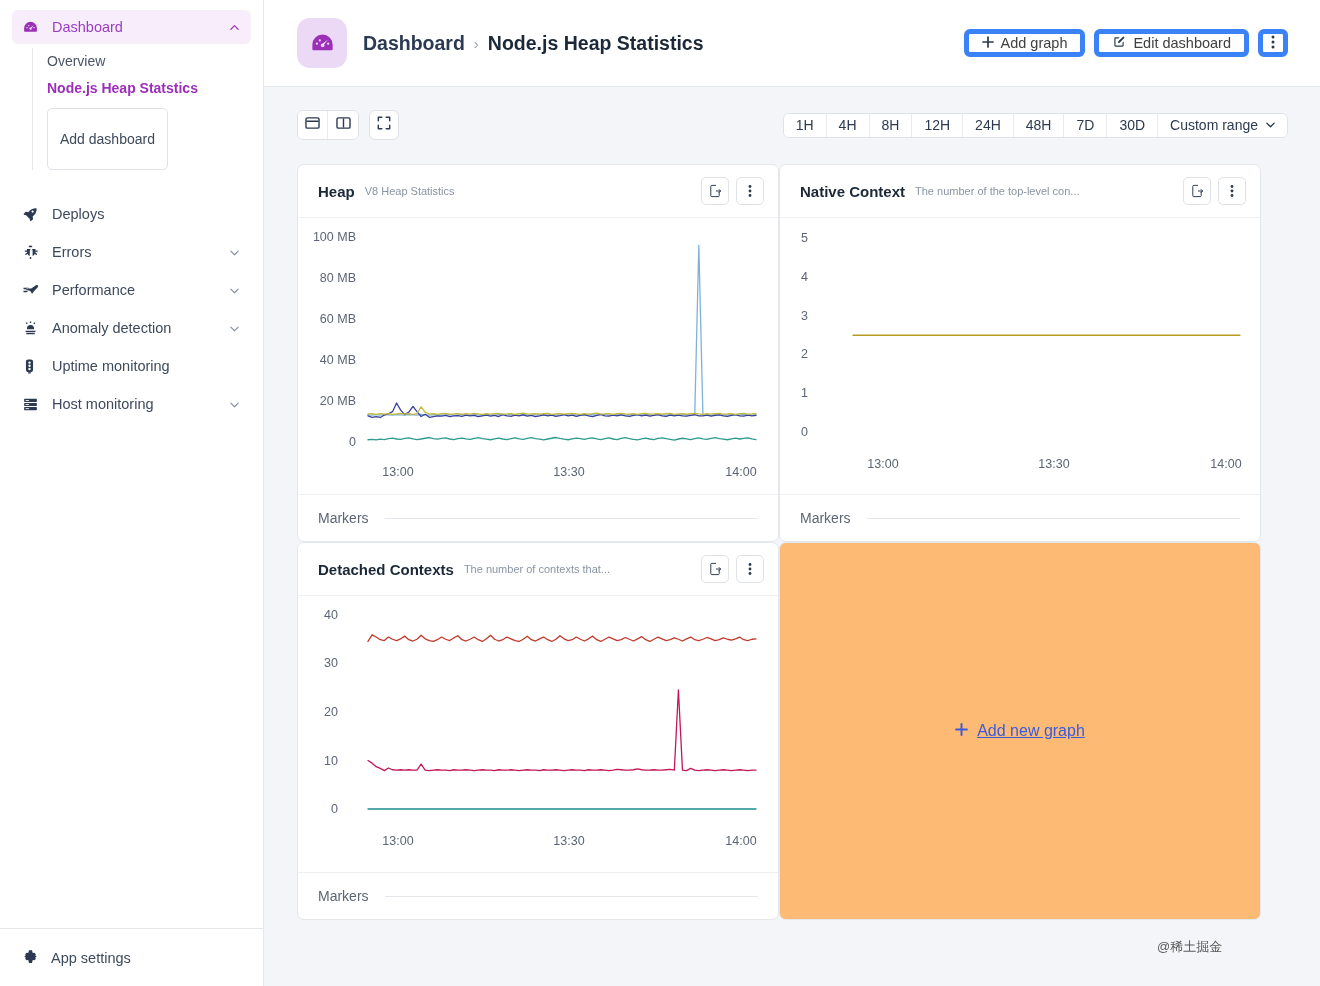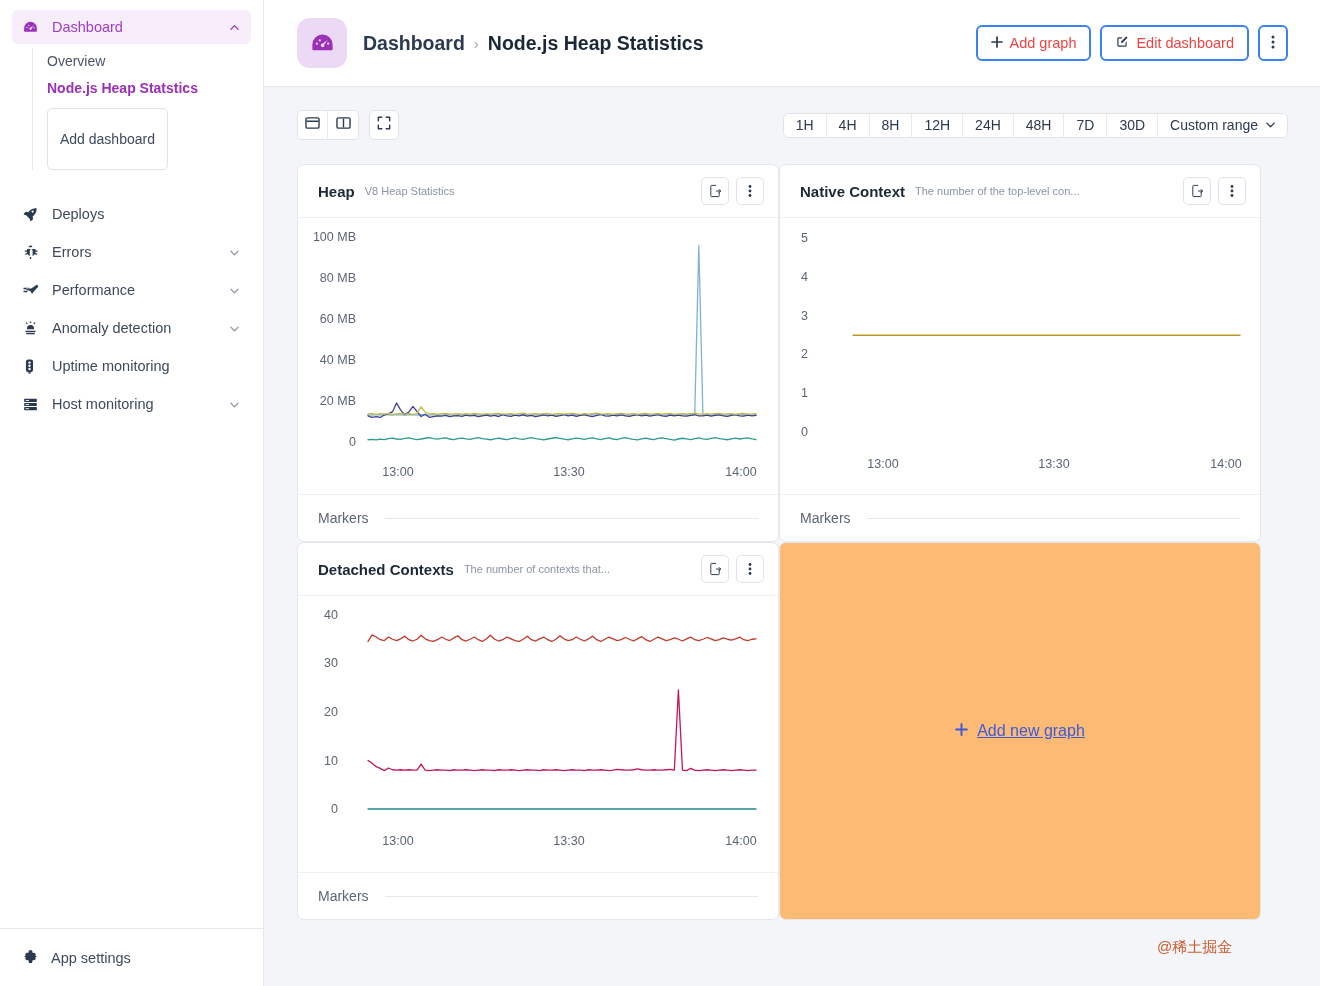--- a/index.html
+++ b/index.html
@@ -64,22 +64,22 @@
     background: #ecd9f5; display: flex; align-items: center; justify-content: center;
     flex: 0 0 50px;
   }
   .crumbs { display: flex; align-items: center; gap: 9px; font-size: 19.5px; flex: 1 1 auto; }
   .crumb-a { color: #2b3a50; font-weight: 700; cursor: pointer; }
   .crumb-sep { color: #9aa4b2; font-size: 15px; }
   .crumb-b { color: #1b2838; font-weight: 700; }
   .top-actions { display: flex; align-items: center; gap: 9px; }
   .btn {
     display: flex; align-items: center; gap: 7px;
-    background: #fff; border: 2px solid #3b82f6; border-radius: 6px;
-    height: 36px; padding: 0 13px; font-size: 14.5px; color: #ef4444;
+    background: #fff; border: 5px solid #3b82f6; border-radius: 6px;
+    height: 28px; padding: 0 13px; font-size: 14.5px; color: #404040;
     cursor: pointer; white-space: nowrap;
     font-family: "Liberation Sans", sans-serif;
   }
   .btn-icon-only { width: 30px; padding: 0; justify-content: center; }
 
   
   .content { flex: 1 1 auto; padding: 23px 32px 0 33px; overflow: hidden; }
 
   .toolbar { display: flex; align-items: center; justify-content: space-between; margin-bottom: 24px; }
   .seg {
@@ -140,21 +140,21 @@
   .empty-card {
     background: #fdba74; border: 1px solid #e4e7ec; border-radius: 7px;
     width: 482px; display: flex; align-items: center; justify-content: center;
   }
   .add-graph-link {
     display: flex; align-items: center; gap: 9px;
     color: #3b5bdb; font-size: 16px; cursor: pointer;
   }
   .add-graph-link .txt { text-decoration: underline; }
 
-  .wm { position: absolute; font-size: 15px; color: #c2410c; opacity: .85; pointer-events: none; }
+  .wm { position: absolute; font-size: 13px; color: #404040; opacity: .85; pointer-events: none; }
   .wm-a { left: 1157px; top: 938px; }
   .wm-b {
     left: 1222px; top: 994px; display: flex; align-items: center; gap: 5px;
     color: #6b7584; font-size: 16px; background: #f4f5f8; padding: 3px 6px; border-radius: 3px; text-align: right;
   }
   .axis-txt { font-family: "Liberation Sans", sans-serif; font-size: 12.5px; fill: #5b6575; }
 </style>
 </head>
 <body>
 

